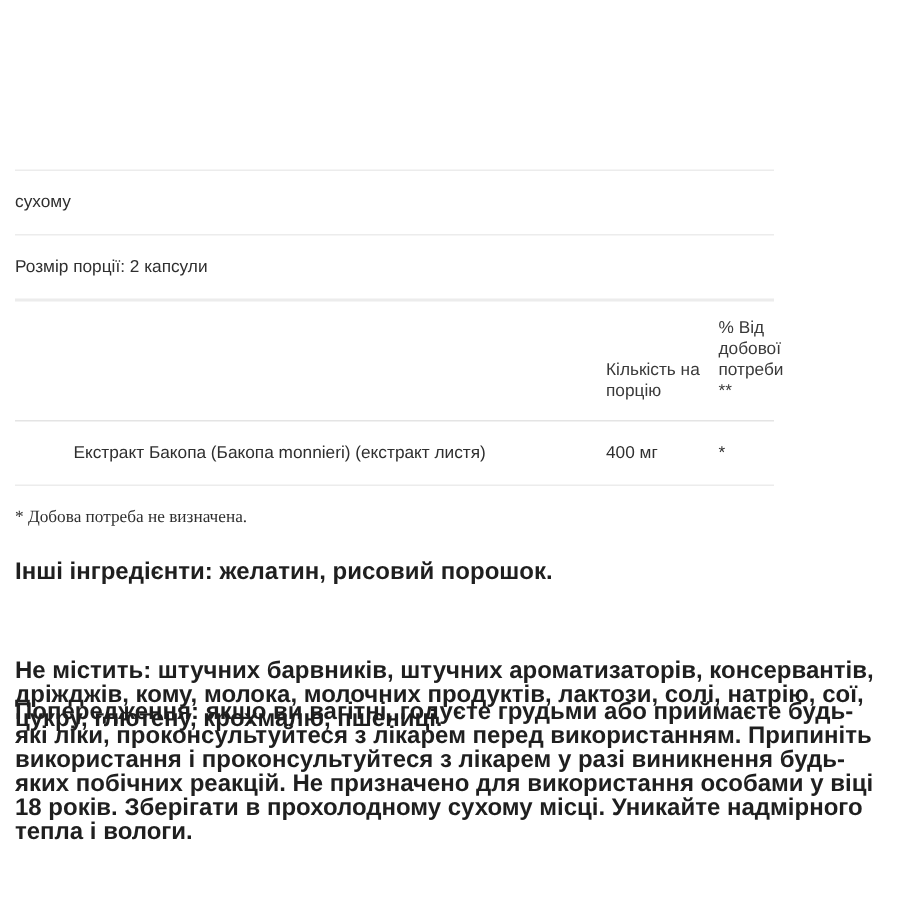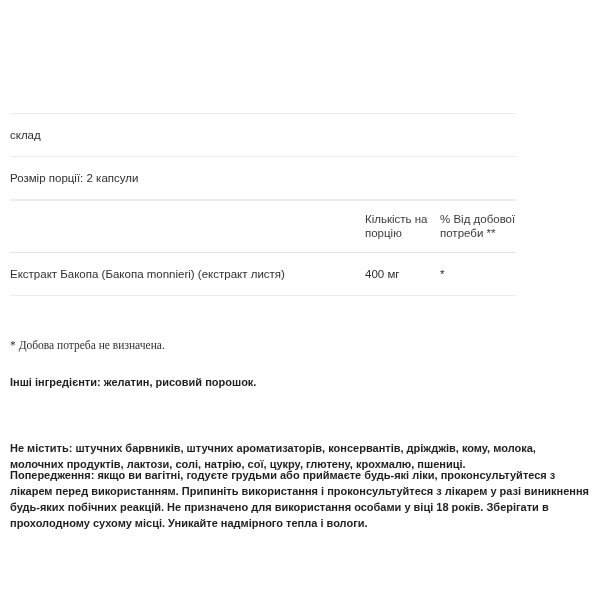--- a/index.html
+++ b/index.html
@@ -50,20 +50,21 @@
     box-sizing: border-box;
   }
 
   .cell-name {
     flex: 0 0 355px;
     max-width: 355px;
     box-sizing: border-box;
     font-size: 11.5px;
     line-height: 15px;
     color: #2f2f2f;
+    margin-left: 39px;
   }
   .cell-amount {
     flex: 0 0 75px;
     box-sizing: border-box;
     font-size: 11.5px;
     line-height: 15px;
     color: #2f2f2f;
   }
   .cell-dv {
     flex: 1 1 auto;
@@ -110,39 +111,39 @@
     font-size: 11.5px;
     line-height: 15px;
     color: #2f2f2f;
     font-family: Liberation Serif, serif;
   }
 
   .para {
     position: absolute;
     left: 10px;
     width: 580px;
-    font-size: 11px;
+    font-size: 16px;
     line-height: 16px;
     font-weight: bold;
     color: #1f1f1f;
   }
   .para-ingredients { top: 374px; }
   .para-free        { top: 396px; margin-top: 44px; }
   .para-warning     { top: 452px; margin-top: 15px; }
 </style>
 </head>
 <body>
 
 <div class="page">
 
   <div class="facts-table">
 
     <div class="rule"></div>
 
-    <div class="row-label row-heading">склад</div>
+    <div class="row-label row-heading">сухому</div>
 
     <div class="rule"></div>
 
     <div class="row-label">Розмір порції: 2 капсули</div>
 
     <div class="rule"></div>
 
 
     <div class="rule"></div>
 

